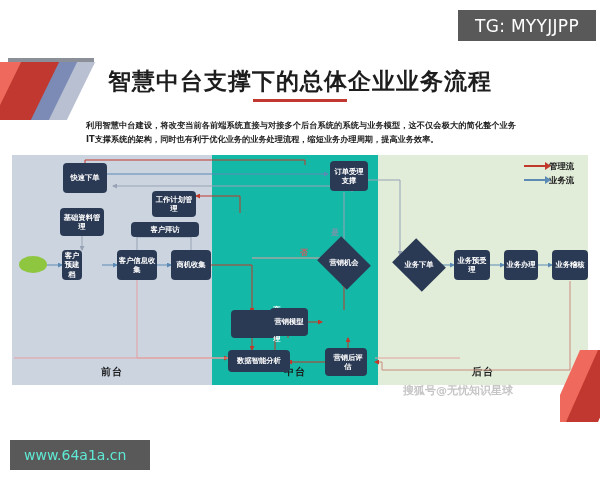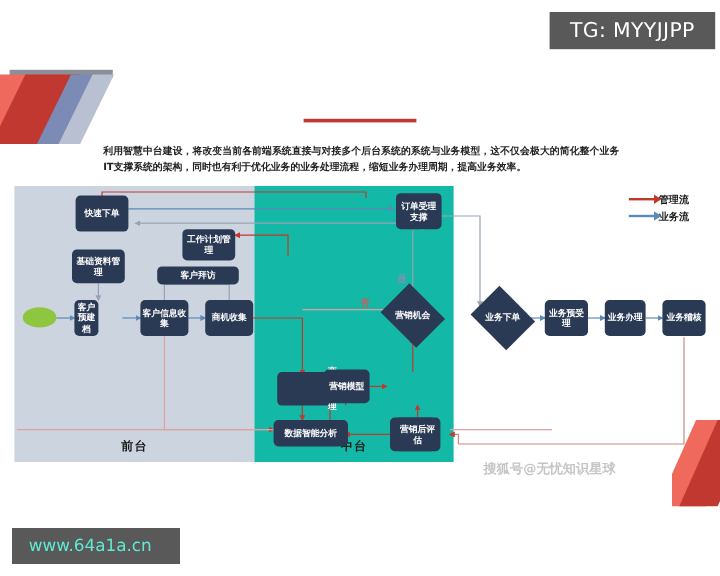--- a/index.html
+++ b/index.html
@@ -133,29 +133,33 @@
   <div class="tg-badge">TG: MYYJJPP</div>
 
   <div class="deco">
     <div class="gbar"></div>
     <div class="s1"></div>
     <div class="s2"></div>
     <div class="s3"></div>
     <div class="s4"></div>
   </div>
 
+  <div class="title">智慧中台支撑下的总体企业业务流程</div>
   <div class="title-rule"></div>
 
   <div class="subtitle">利用智慧中台建设，将改变当前各前端系统直接与对接多个后台系统的系统与业务模型，这不仅会极大的简化整个业务IT支撑系统的架构，同时也有利于优化业务的业务处理流程，缩短业务办理周期，提高业务效率。</div>
 
   <div class="panel panel-front">
     <div class="panel-label">前台</div>
   </div>
   <div class="panel panel-mid">
     <div class="panel-label">中台</div>
+  </div>
+  <div class="panel panel-back">
+    <div class="panel-label">后台</div>
   </div>
 
   <svg id="wires">
     <defs>
       <marker id="ar-red" markerWidth="5" markerHeight="5" refX="4" refY="2.5" orient="auto">
         <path d="M0,0 L5,2.5 L0,5 z" fill="#c0392b"></path>
       </marker>
       <marker id="ar-blue" markerWidth="5" markerHeight="5" refX="4" refY="2.5" orient="auto">
         <path d="M0,0 L5,2.5 L0,5 z" fill="#5b8ab5"></path>
       </marker>

